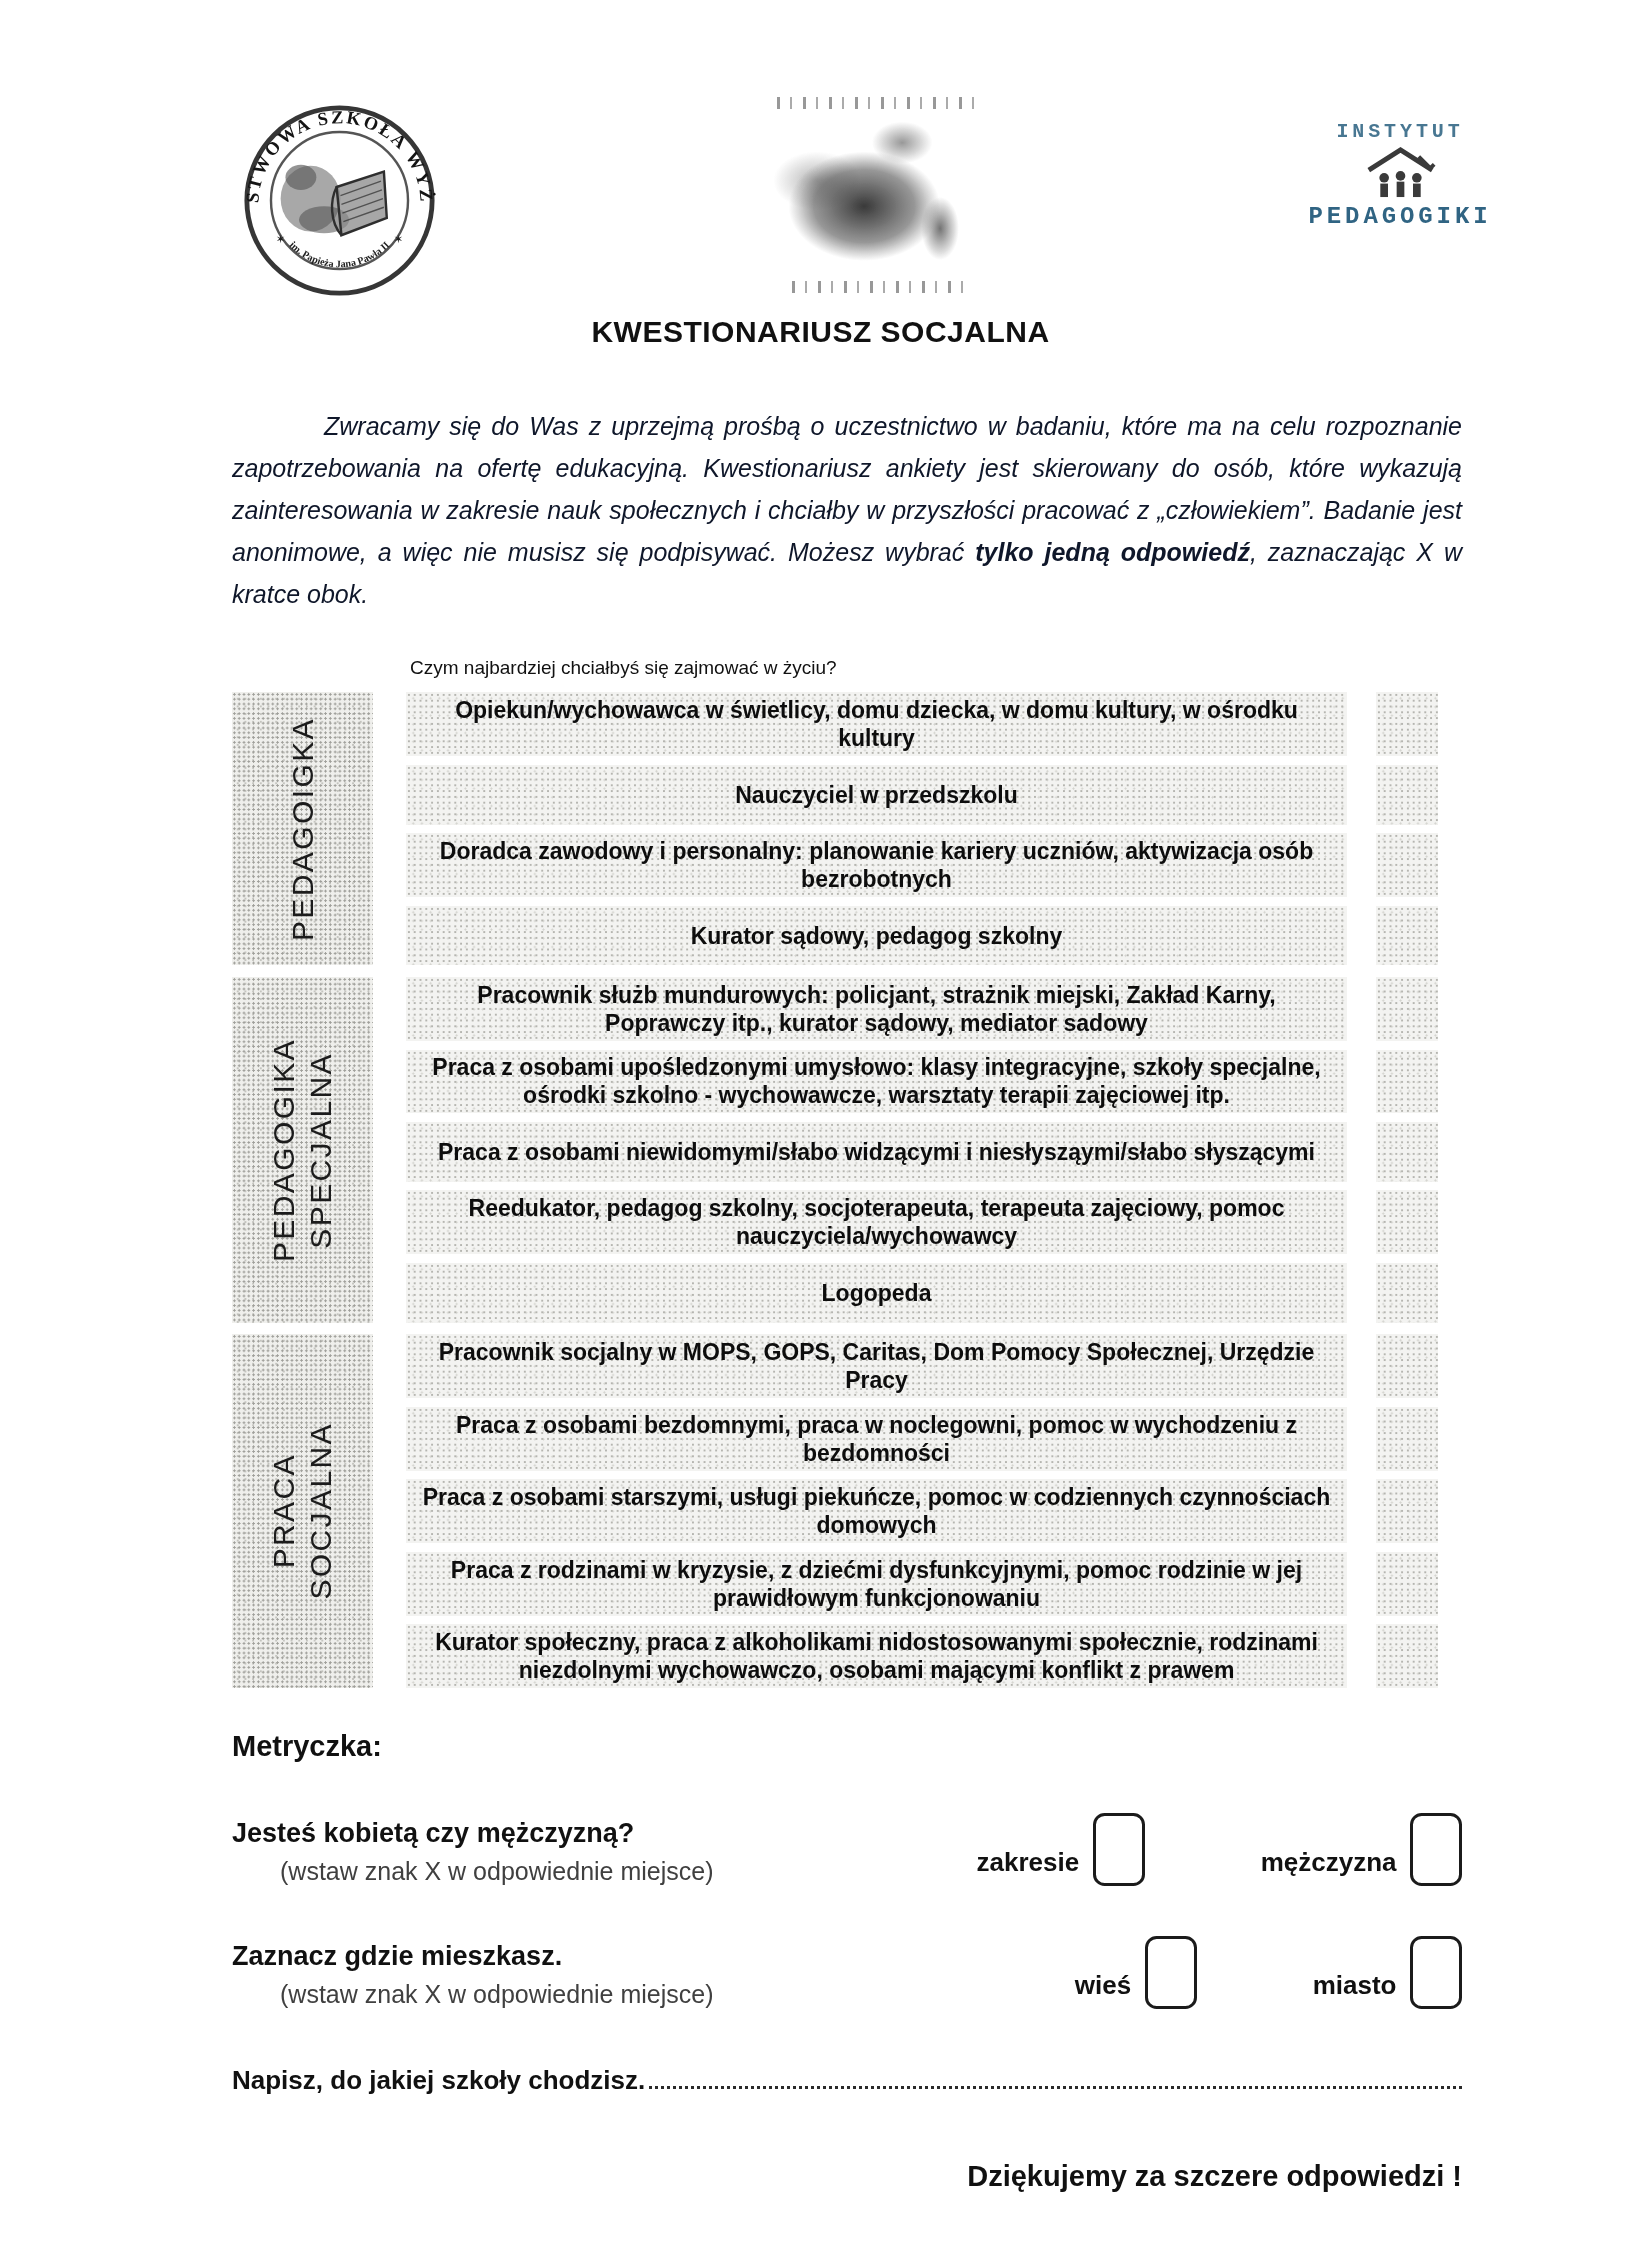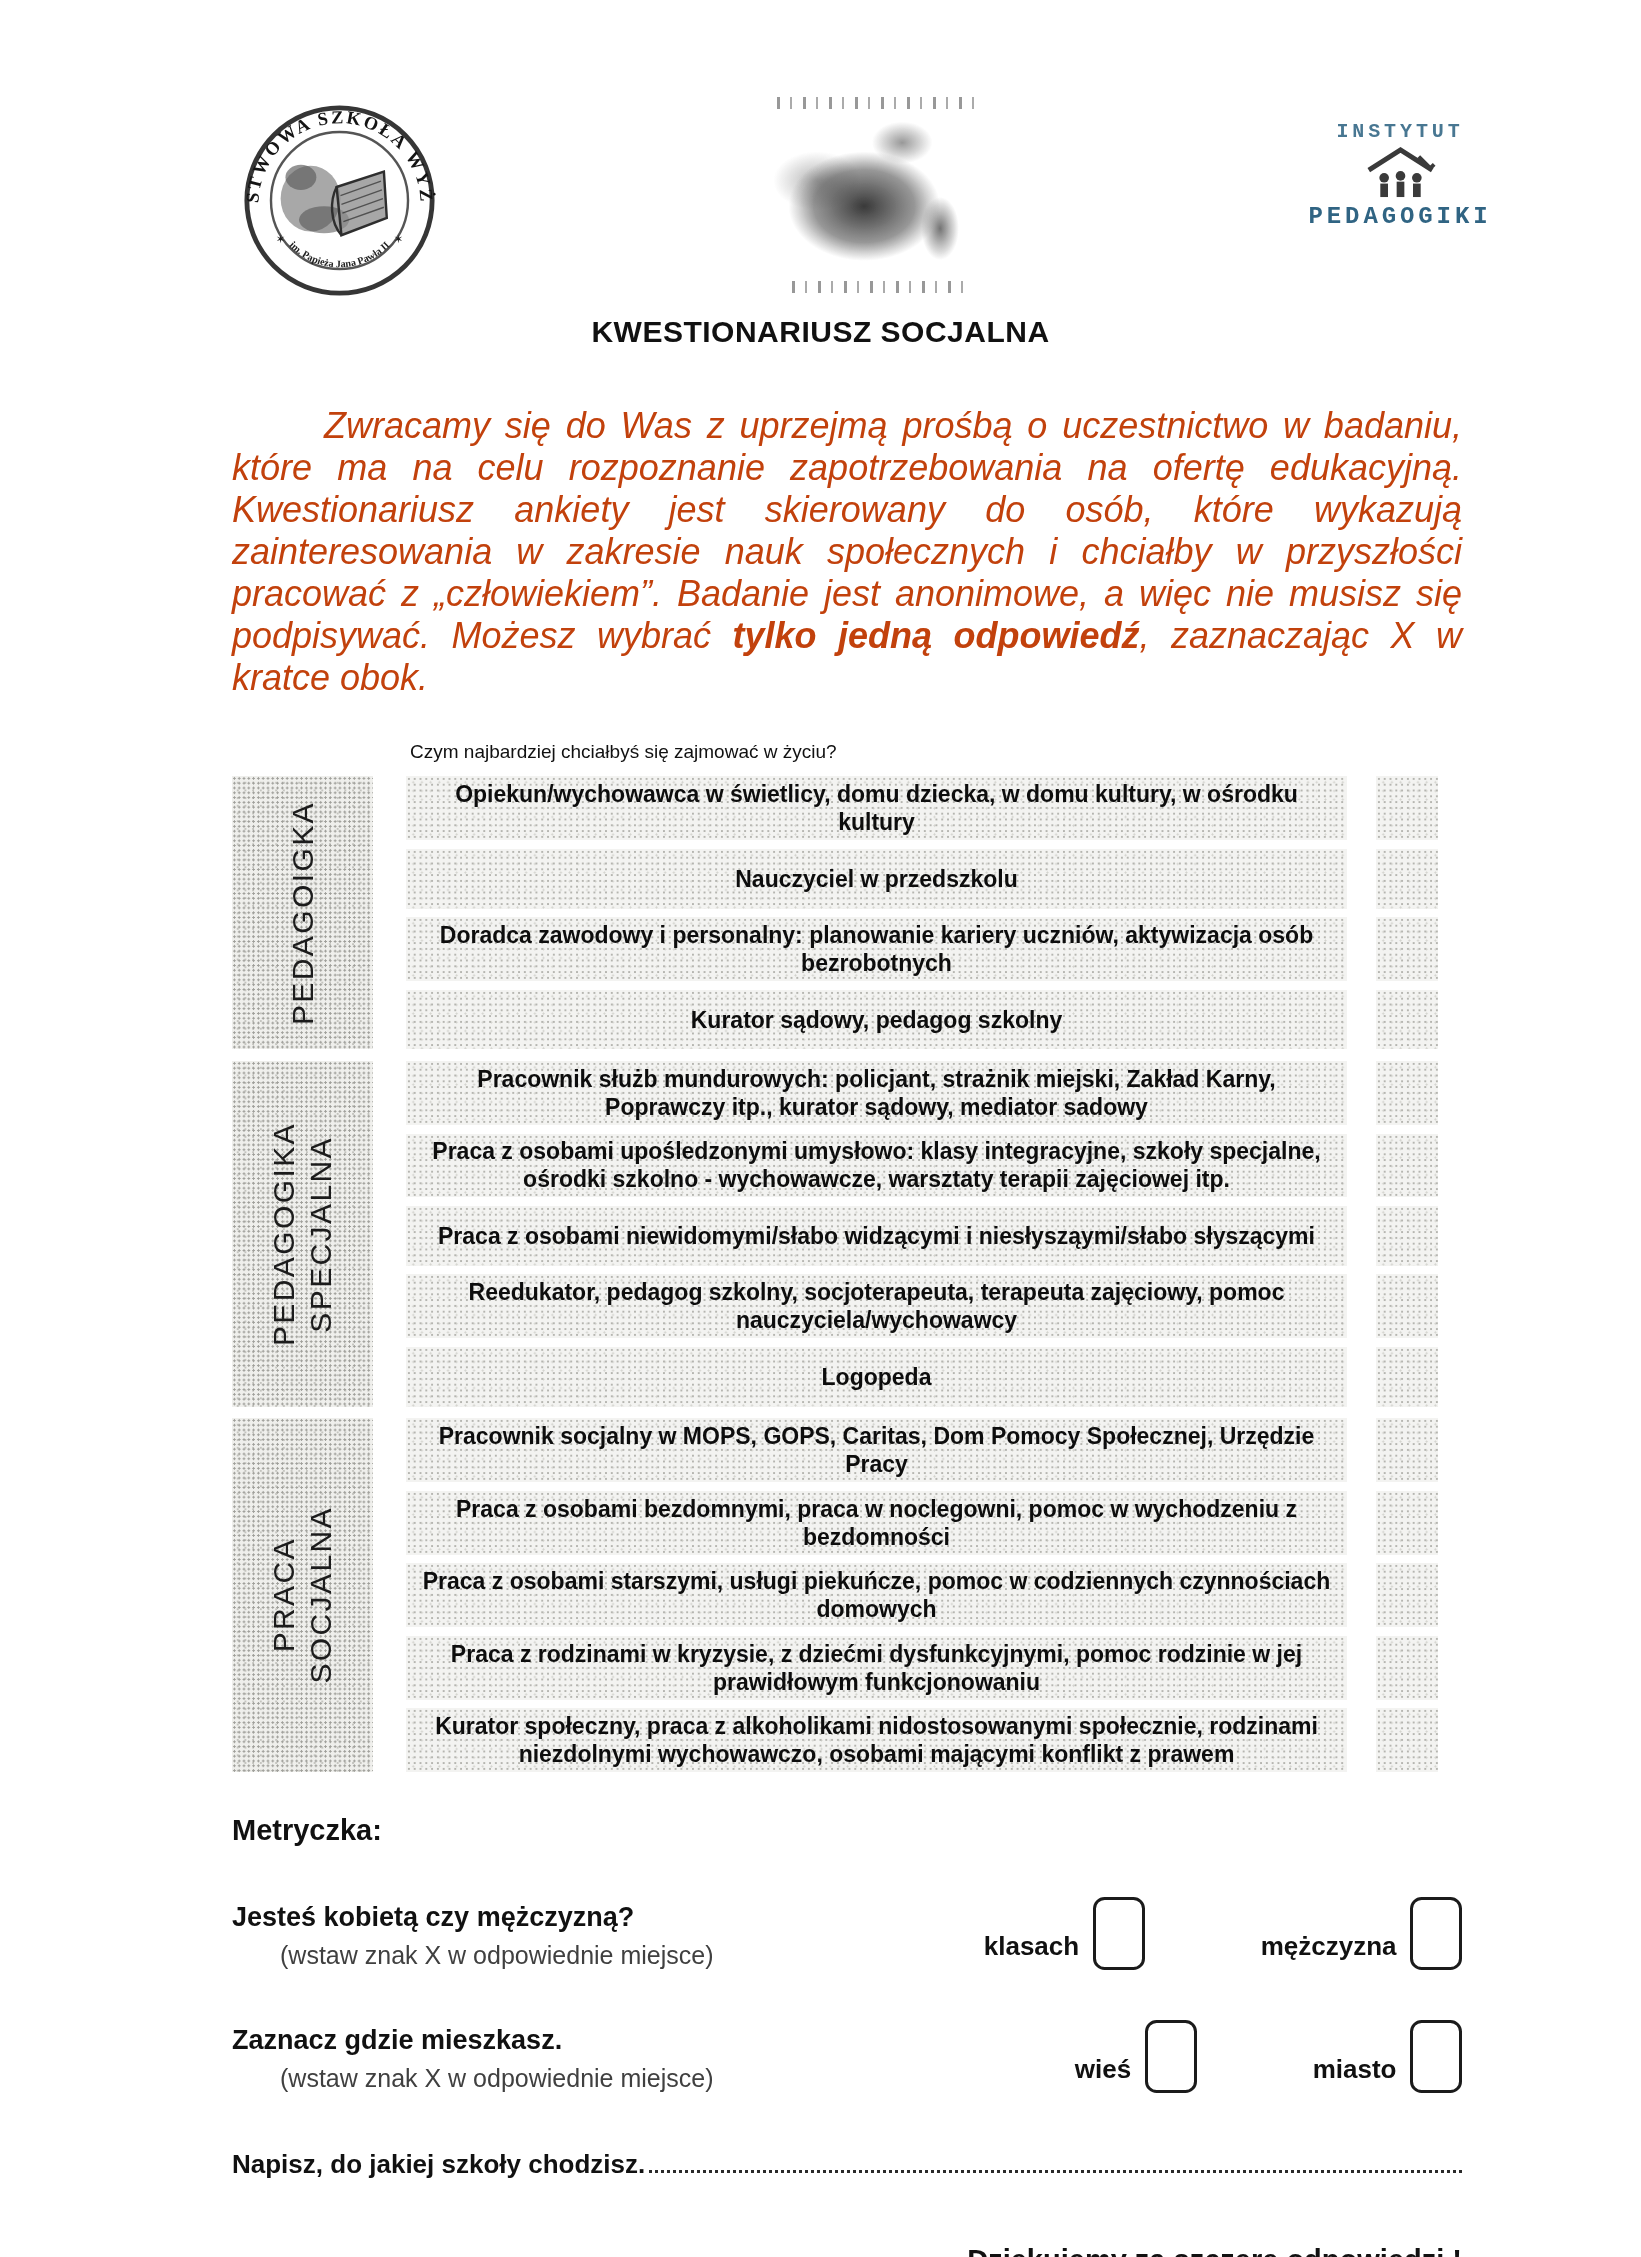--- a/index.html
+++ b/index.html
@@ -27,22 +27,22 @@
     filter:contrast(1.05);
   }
   .inst { position:absolute; left:1289px; top:120px; width:222px; text-align:center; color:#0c4a6e; }
   .inst-line { font-family:"Liberation Mono", monospace; font-weight:700; letter-spacing:3.9px; }
   .inst-top { font-size:20px; opacity:.75; }
   .inst-bottom { font-size:24px; opacity:.85; margin-top:1.9px; }
   .inst-house { margin:1.9px auto 0; display:block; }
   
   .title { text-align:center; font-size:30px; font-weight:700; letter-spacing:0.5px; margin:5.8px 0 0; }
   .intro {
-    margin:56px 179px 0 232px; font-size:36px; font-style:italic; line-height:42px;
-    text-align:justify; text-indent:92px; color:#c2410c;
+    margin:56px 179px 0 232px; font-size:25px; font-style:italic; line-height:42px;
+    text-align:justify; text-indent:92px; color:#0f172a;
   }
   .intro b { font-style:italic; }
   
   .question { margin:42px 179px 0 410px; text-align:left; font-size:19px; font-weight:400; }
   .qtable { margin:13.5px 203px 0 232px; }
   .grp { display:flex; gap:33px; margin-bottom:11.6px; align-items:stretch; }
   .glabel {
     width:141px; display:flex; align-items:center; justify-content:center; gap:3.9px;
   }
   .vline {
@@ -241,21 +241,21 @@
 
   <div class="metr-h">Metryczka:</div>
 
   <div class="mq">
     <div class="mq-left">
       <div class="mq-q">Jesteś kobietą czy mężczyzną?</div>
       <div class="mq-hint">(wstaw znak X w odpowiednie miejsce)</div>
     </div>
     <div class="mq-right">
       <div class="opt">
-        <span class="opt-label">klasach</span>
+        <span class="opt-label">zakresie</span>
         <span class="chk"></span>
       </div>
       <div class="opt">
         <span class="opt-label">mężczyzna</span>
         <span class="chk"></span>
       </div>
     </div>
   </div>
 
   <div class="mq">

